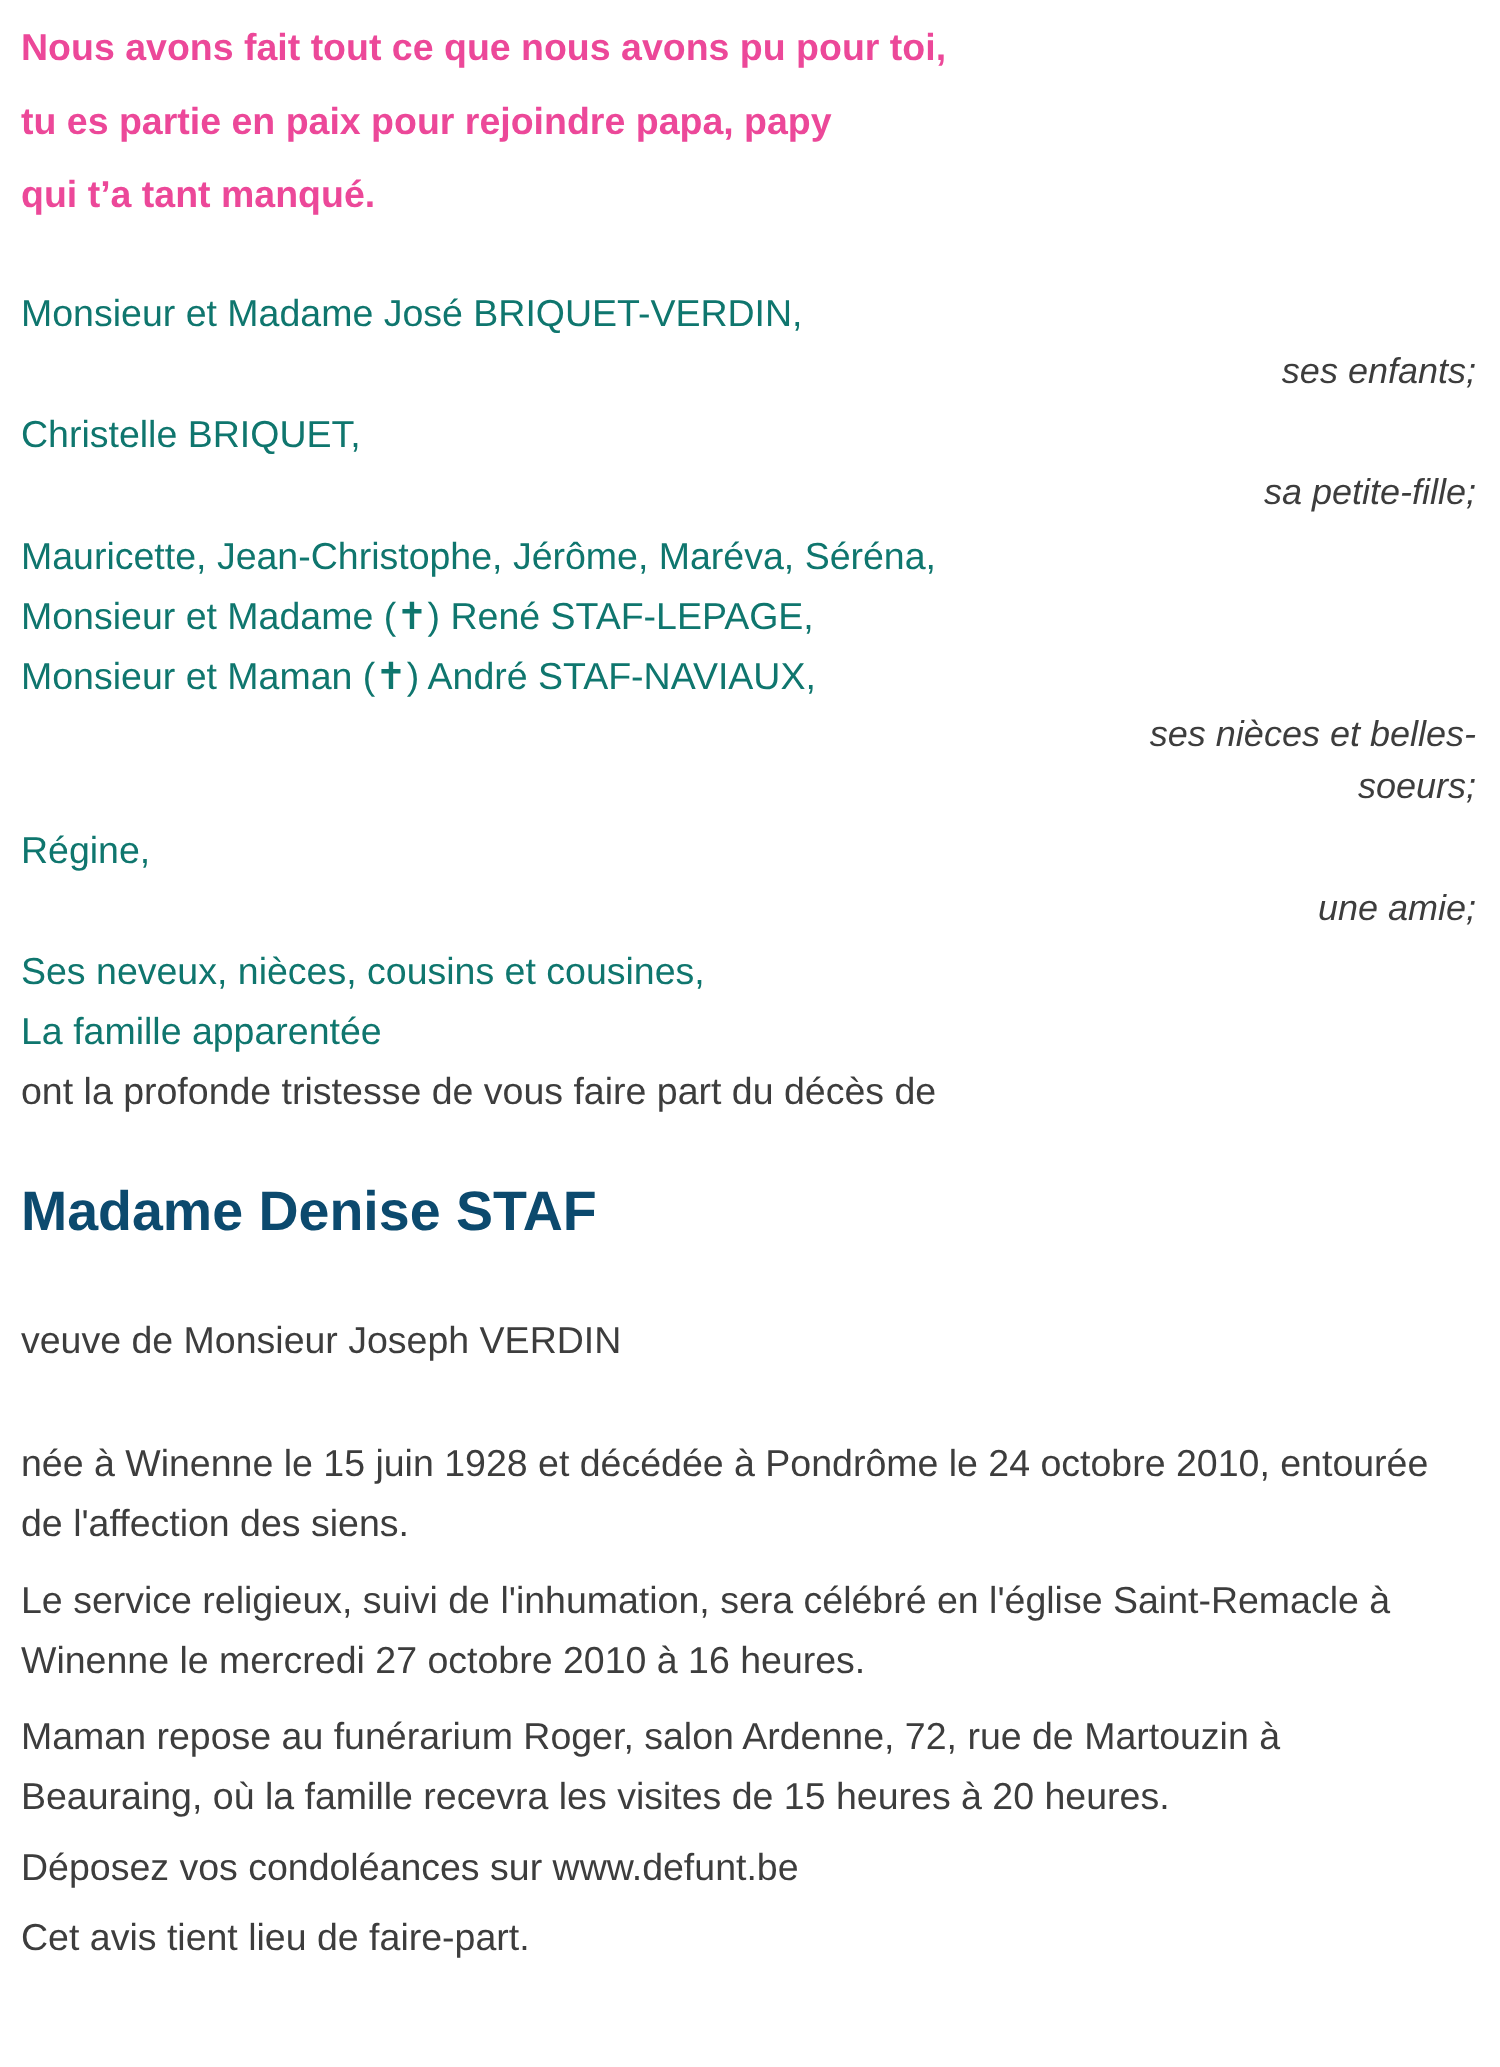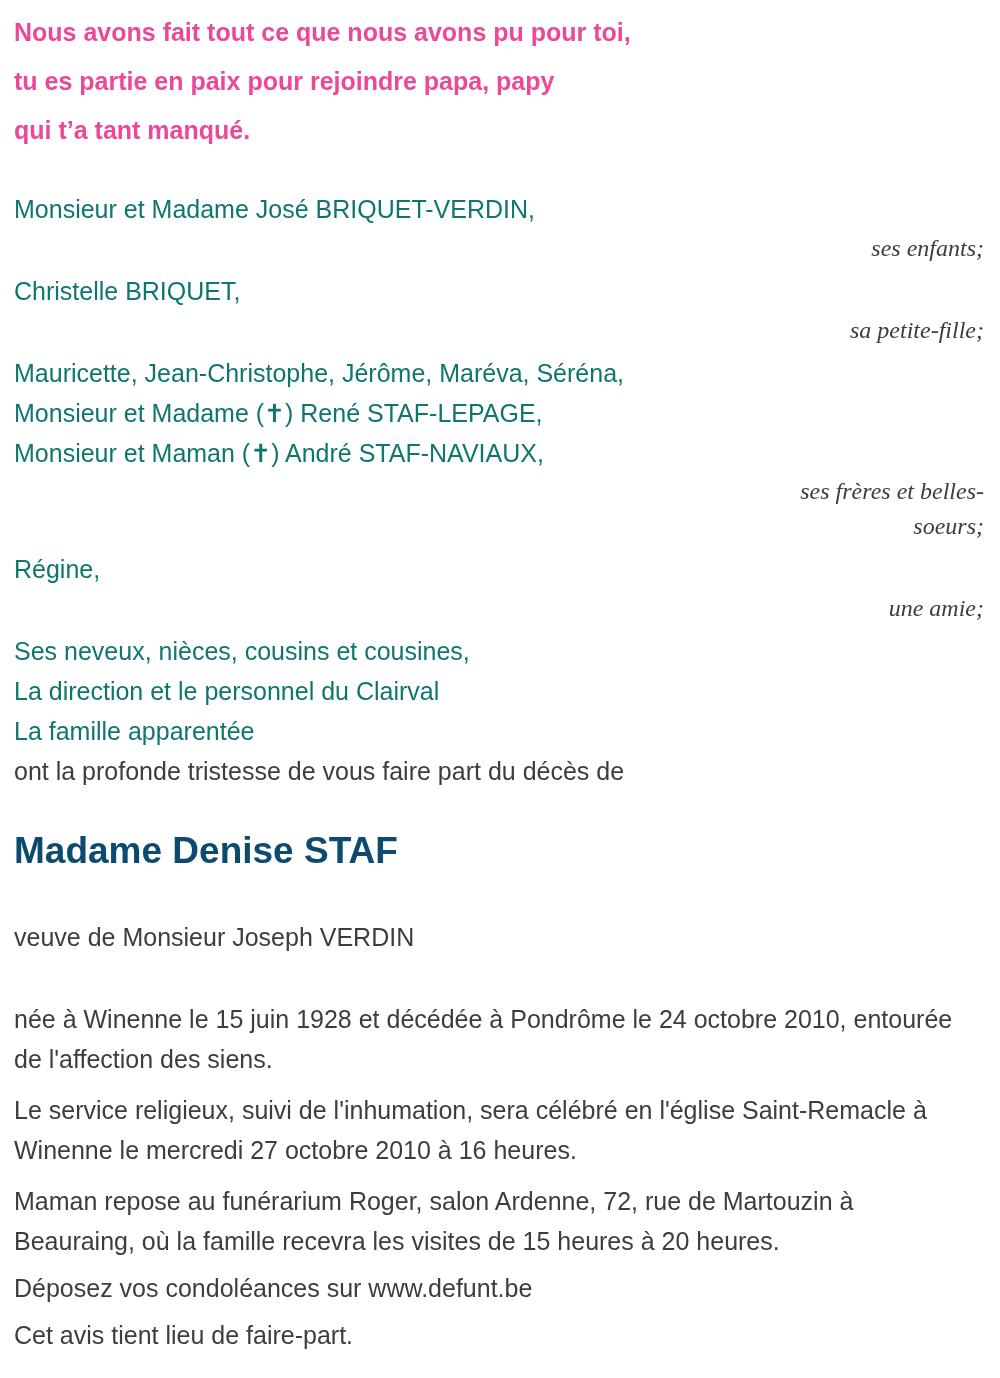--- a/index.html
+++ b/index.html
@@ -37,21 +37,20 @@
       text-align: right;
       font-style: italic;
       font-size: 24px;
       line-height: 35px;
       color: #3d3d3d;
       margin: 1px 0 5px 0;
     }
     .relation-line .relation-text {
       display: inline-block;
       max-width: 250px;
-      font-family: Liberation Serif, serif;
     }
     .announcement {
       font-size: 25px;
       line-height: 40px;
     }
     .deceased-name {
       margin-top: 38px;
       font-size: 37px;
       font-weight: 700;
       color: #0c4a6e;
@@ -103,34 +102,33 @@
       <div class="relation-line">
         <span class="relation-text">sa petite-fille;</span>
       </div>
     </div>
 
     <div>
       <div class="names-line">Mauricette, Jean-Christophe, Jérôme, Maréva, Séréna,</div>
       <div class="names-line">Monsieur et Madame (✝) René STAF-LEPAGE,</div>
       <div class="names-line">Monsieur et Maman (✝) André STAF-NAVIAUX,</div>
       <div class="relation-line">
-        <span class="relation-text">ses frères et belles-soeurs;</span>
+        <span class="relation-text">ses nièces et belles-soeurs;</span>
       </div>
     </div>
 
     <div>
       <div class="names-line">Régine,</div>
       <div class="relation-line">
         <span class="relation-text">une amie;</span>
       </div>
     </div>
 
     <div>
       <div class="names-line">Ses neveux, nièces, cousins et cousines,</div>
-      <div class="names-line">La direction et le personnel du Clairval</div>
       <div class="names-line">La famille apparentée</div>
 
     </div>
 
   </section>
 
   <div class="announcement">ont la profonde tristesse de vous faire part du décès de</div>
 
   <h1 class="deceased-name" style="margin-bottom:0;">Madame Denise STAF</h1>
 

